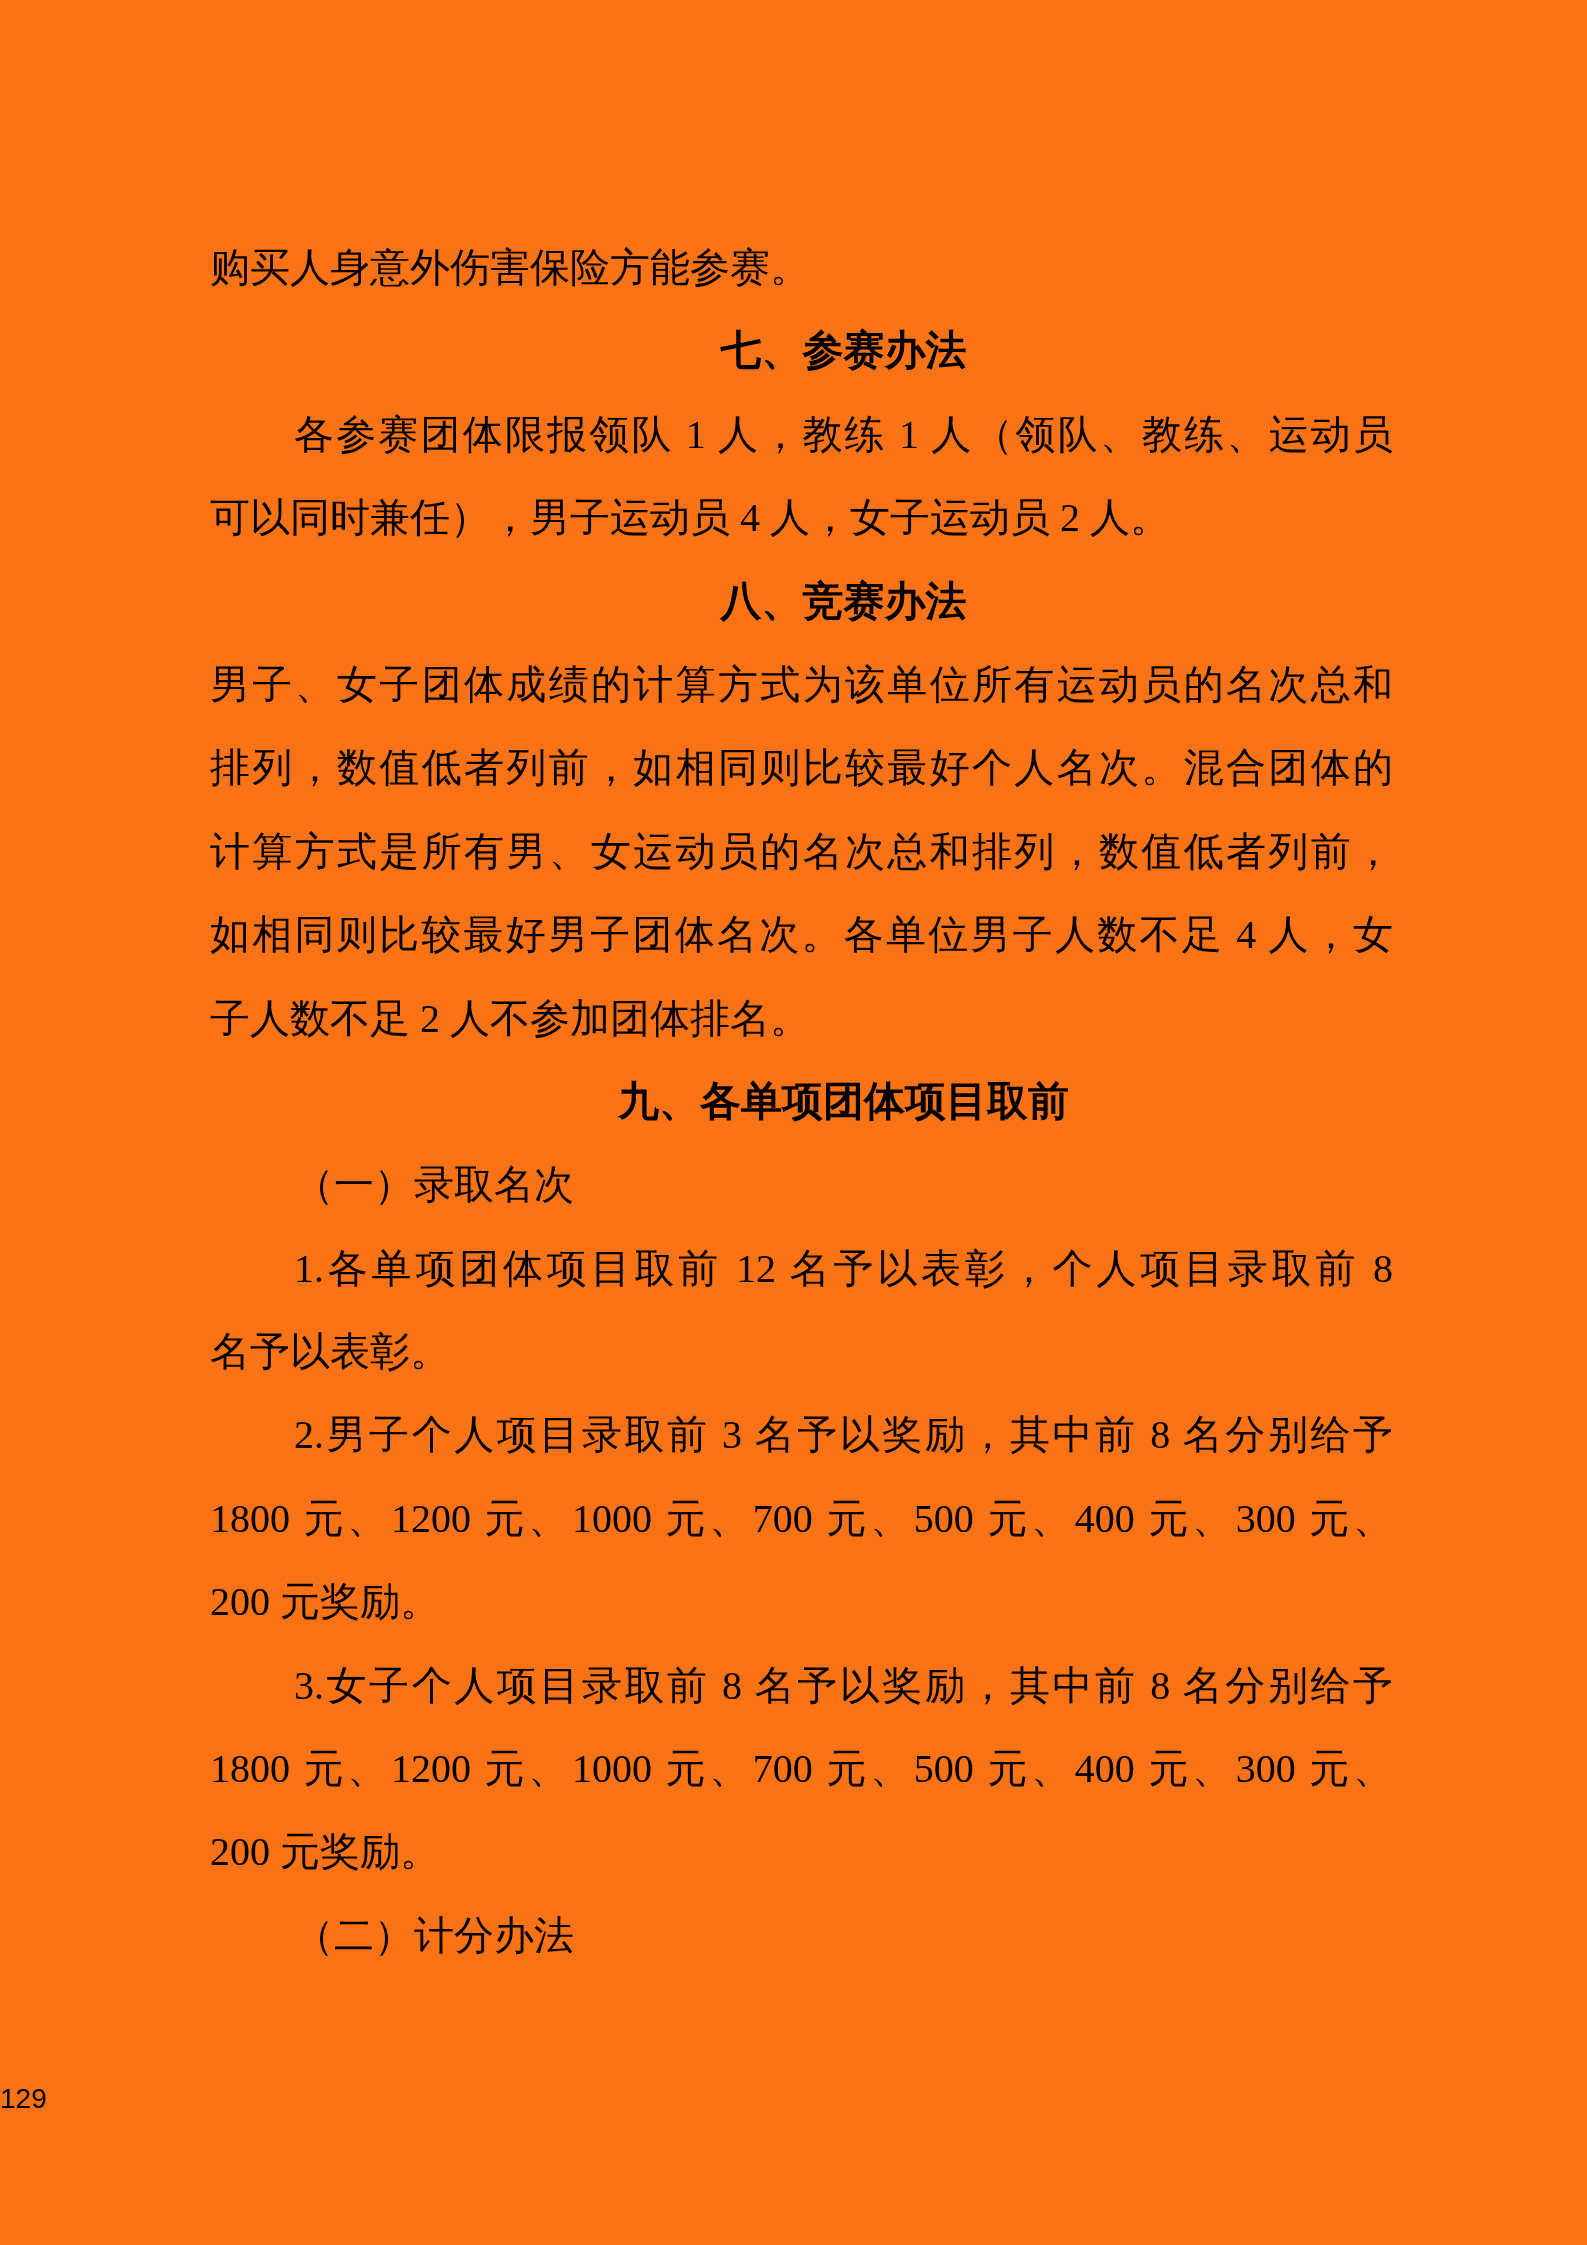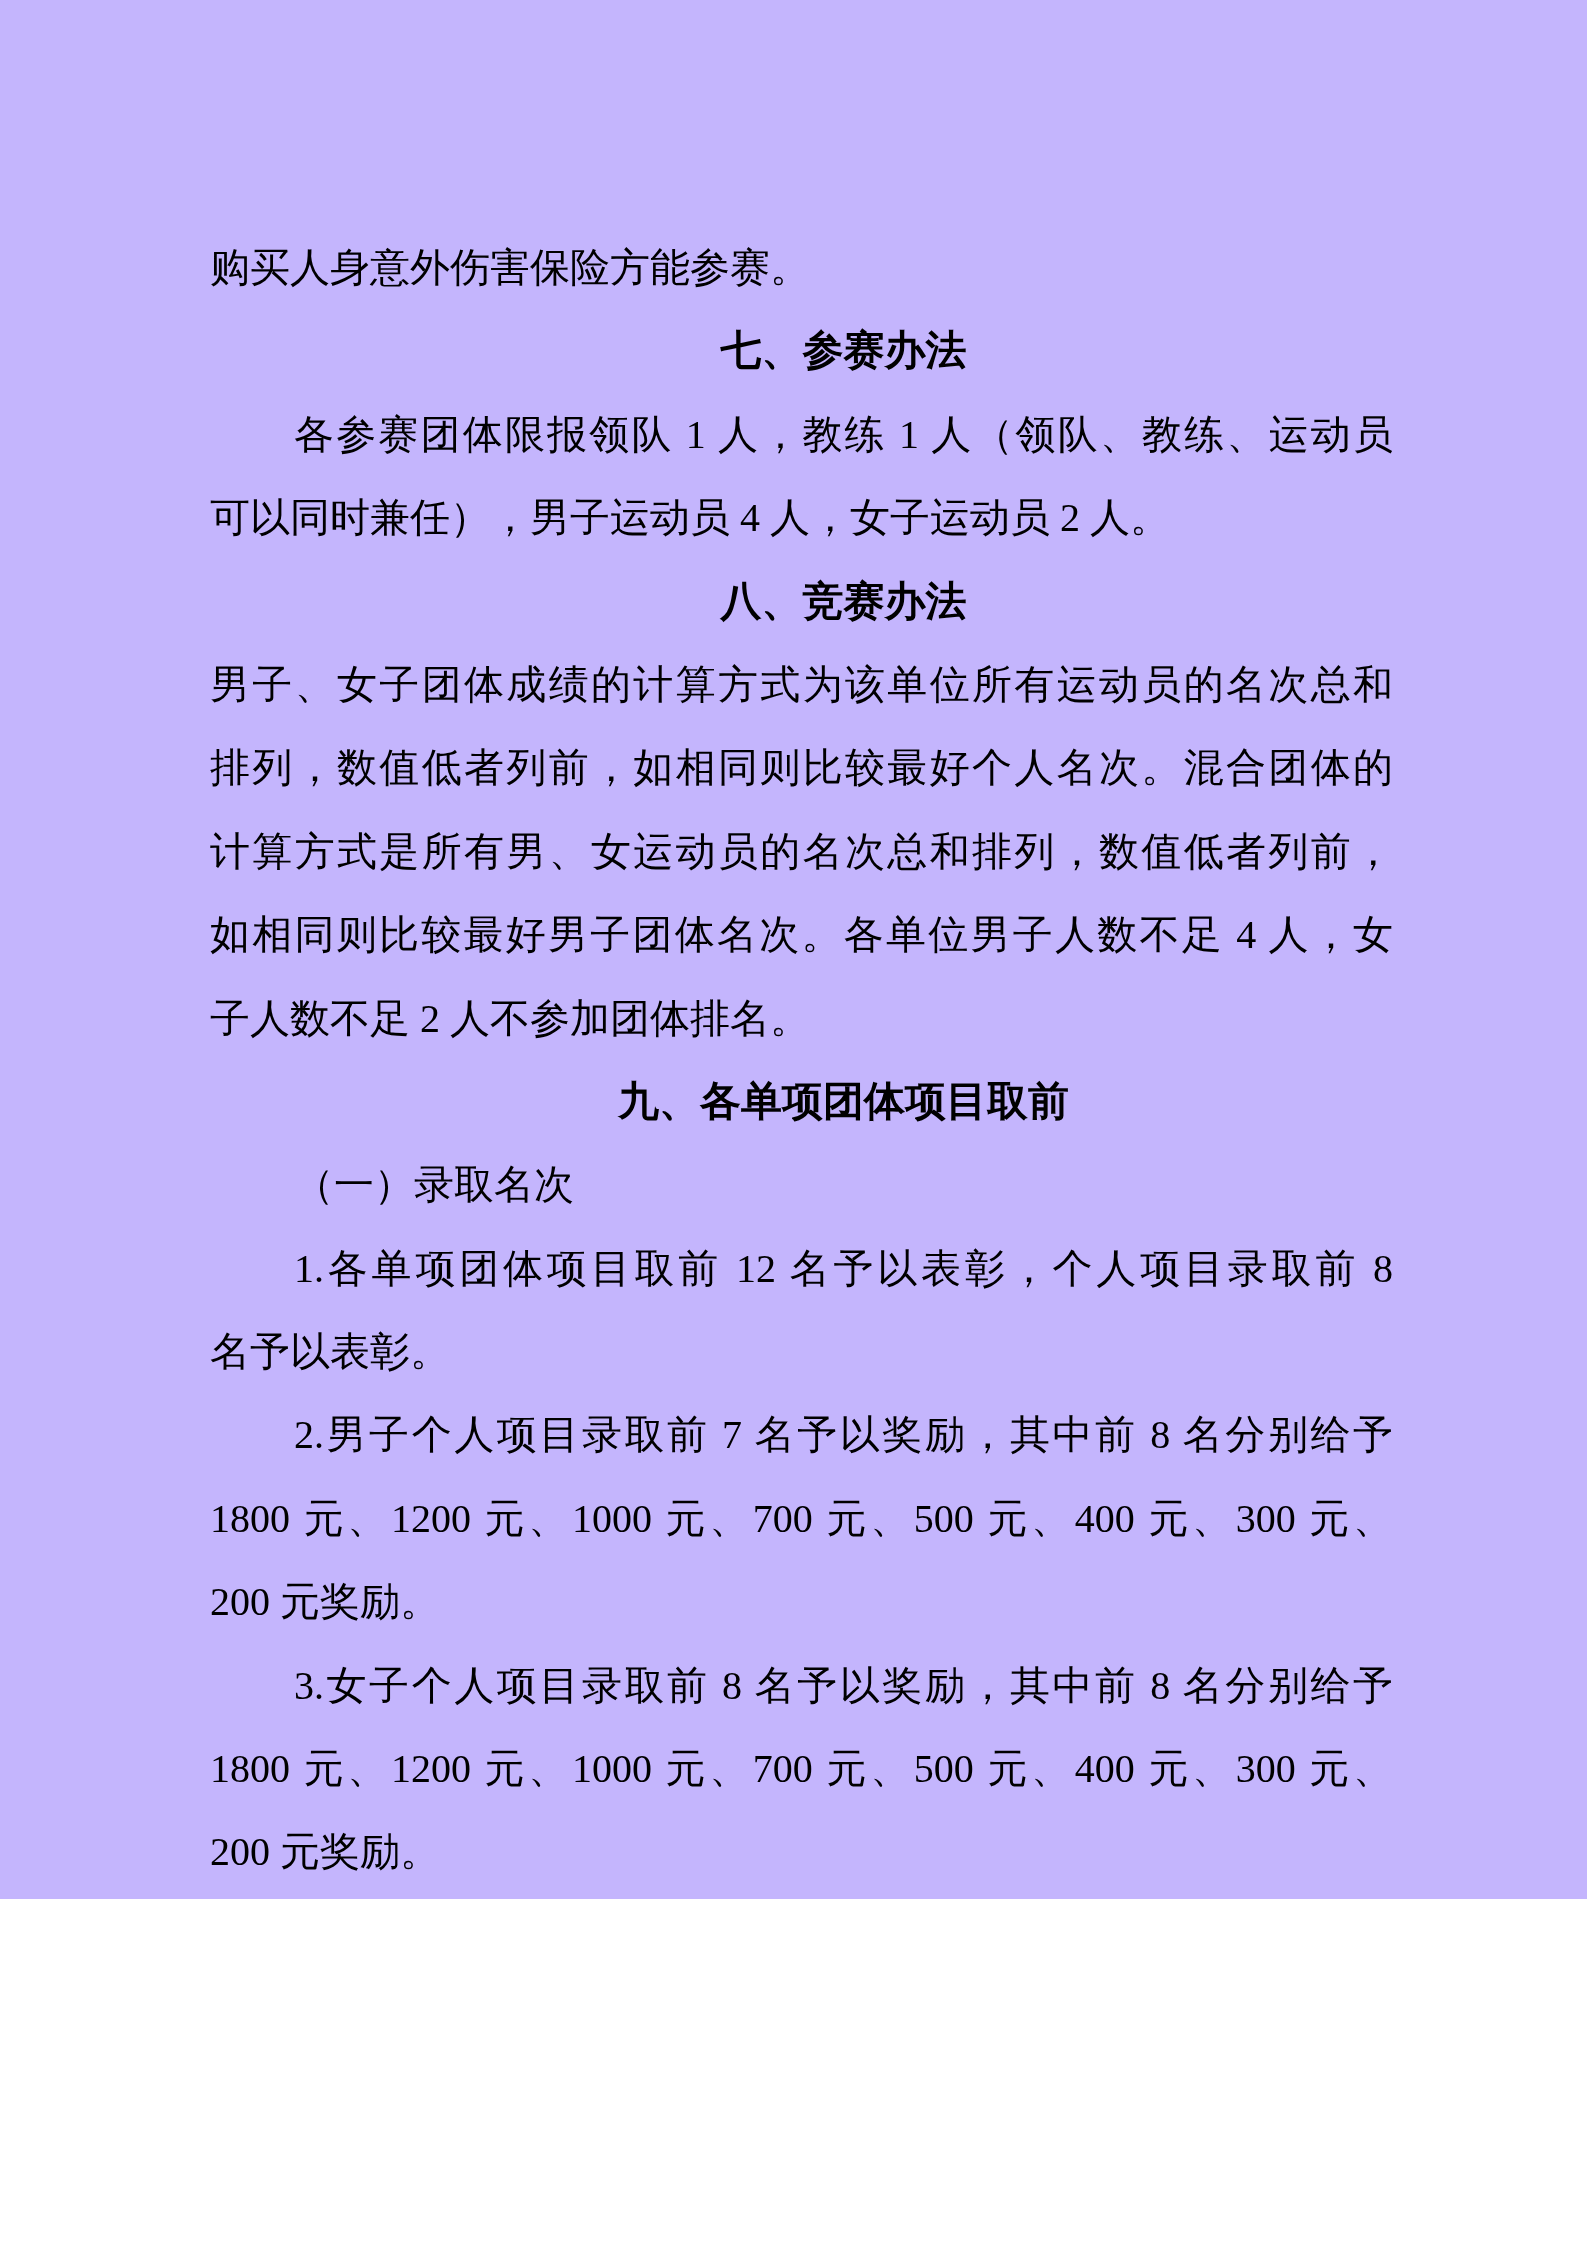--- a/index.html
+++ b/index.html
@@ -3,22 +3,22 @@
 <meta charset="utf-8">
 <style>
   html, body {
     margin: 0;
     padding: 0;
     background: #ffffff;
   }
   .page {
     position: relative;
     width: 1587px;
-    height: 1899px;
-    background: #c4b5fd;
+    height: 2245px;
+    background: #f97316;
     color: #000000;
     font-family: "Liberation Serif", "DejaVu Serif", serif;
     overflow: hidden;
   }
   .content {
     position: absolute;
     left: 210px;
     top: 226px;
     width: 1183px;
   }
@@ -75,21 +75,21 @@
     <div class="line fill">计算方式是所有男、女运动员的名次总和排列，数值低者列前，</div>
     <div class="line fill">如相同则比较最好男子团体名次。各单位男子人数不足 4 人，女</div>
     <div class="line">子人数不足 2 人不参加团体排名。</div>
 
     <div class="line heading indent">九、各单项团体项目取前</div>
     <div class="line indent">（一）录取名次</div>
 
     <div class="line indent fill">1.各单项团体项目取前 12 名予以表彰，个人项目录取前 8</div>
     <div class="line">名予以表彰。</div>
 
-    <div class="line indent fill">2.男子个人项目录取前 7 名予以奖励，其中前 8 名分别给予</div>
+    <div class="line indent fill">2.男子个人项目录取前 3 名予以奖励，其中前 8 名分别给予</div>
     <div class="line fill">1800 元、1200 元、1000 元、700 元、500 元、400 元、300 元、</div>
     <div class="line">200 元奖励。</div>
 
     <div class="line indent fill">3.女子个人项目录取前 8 名予以奖励，其中前 8 名分别给予</div>
     <div class="line fill">1800 元、1200 元、1000 元、700 元、500 元、400 元、300 元、</div>
     <div class="line">200 元奖励。</div>
 
     <div class="line indent">（二）计分办法</div>
 
   </div>

